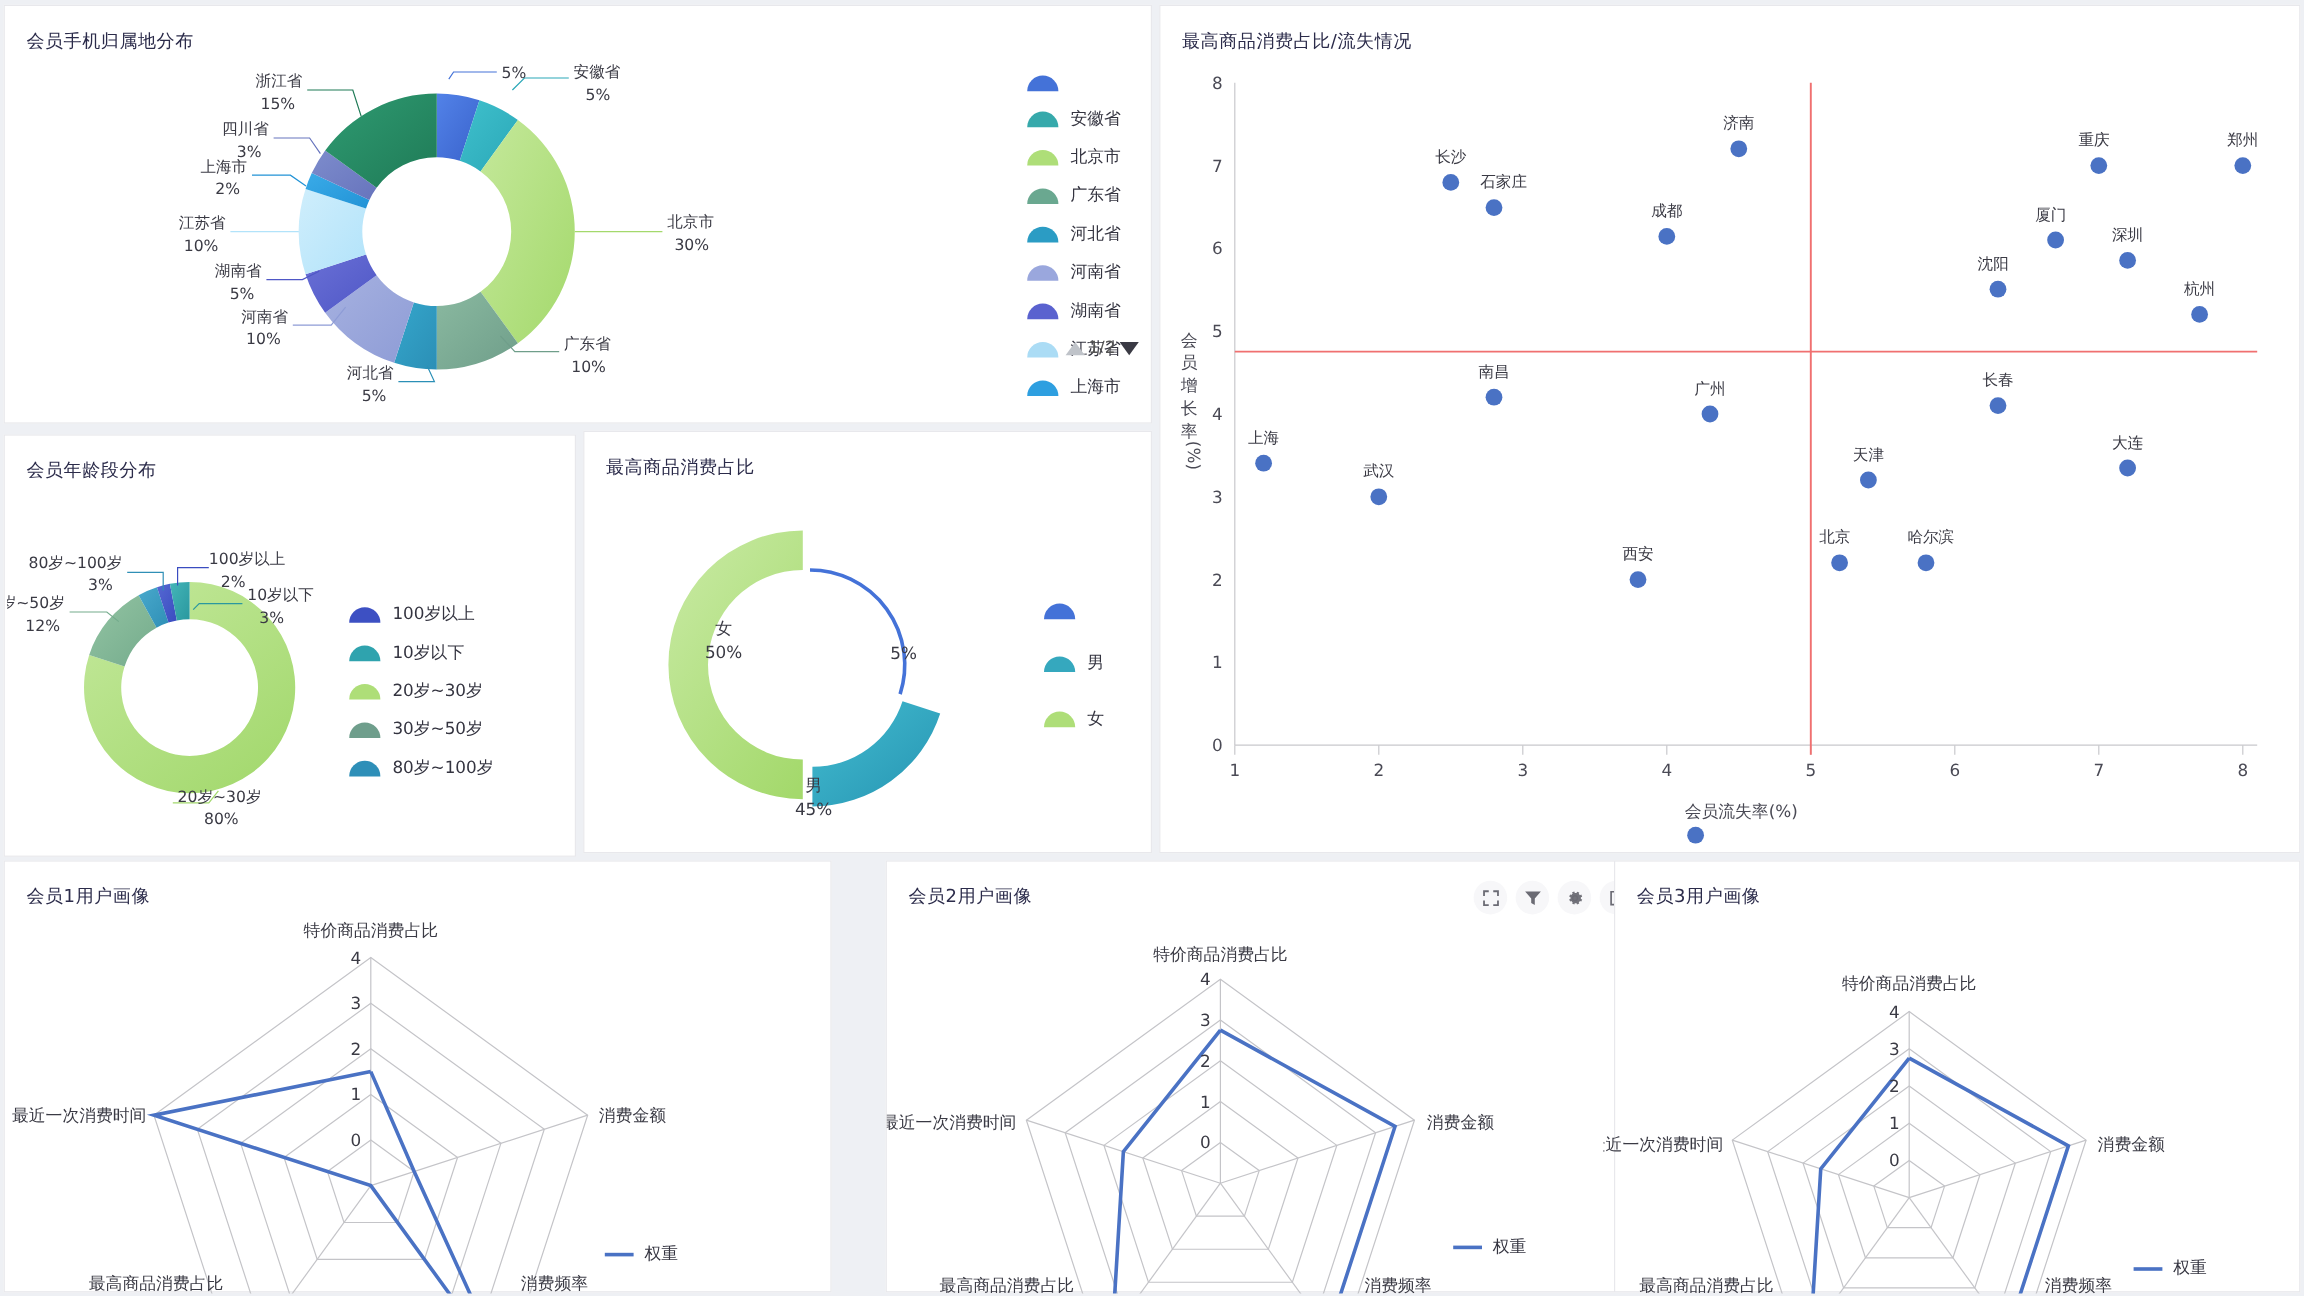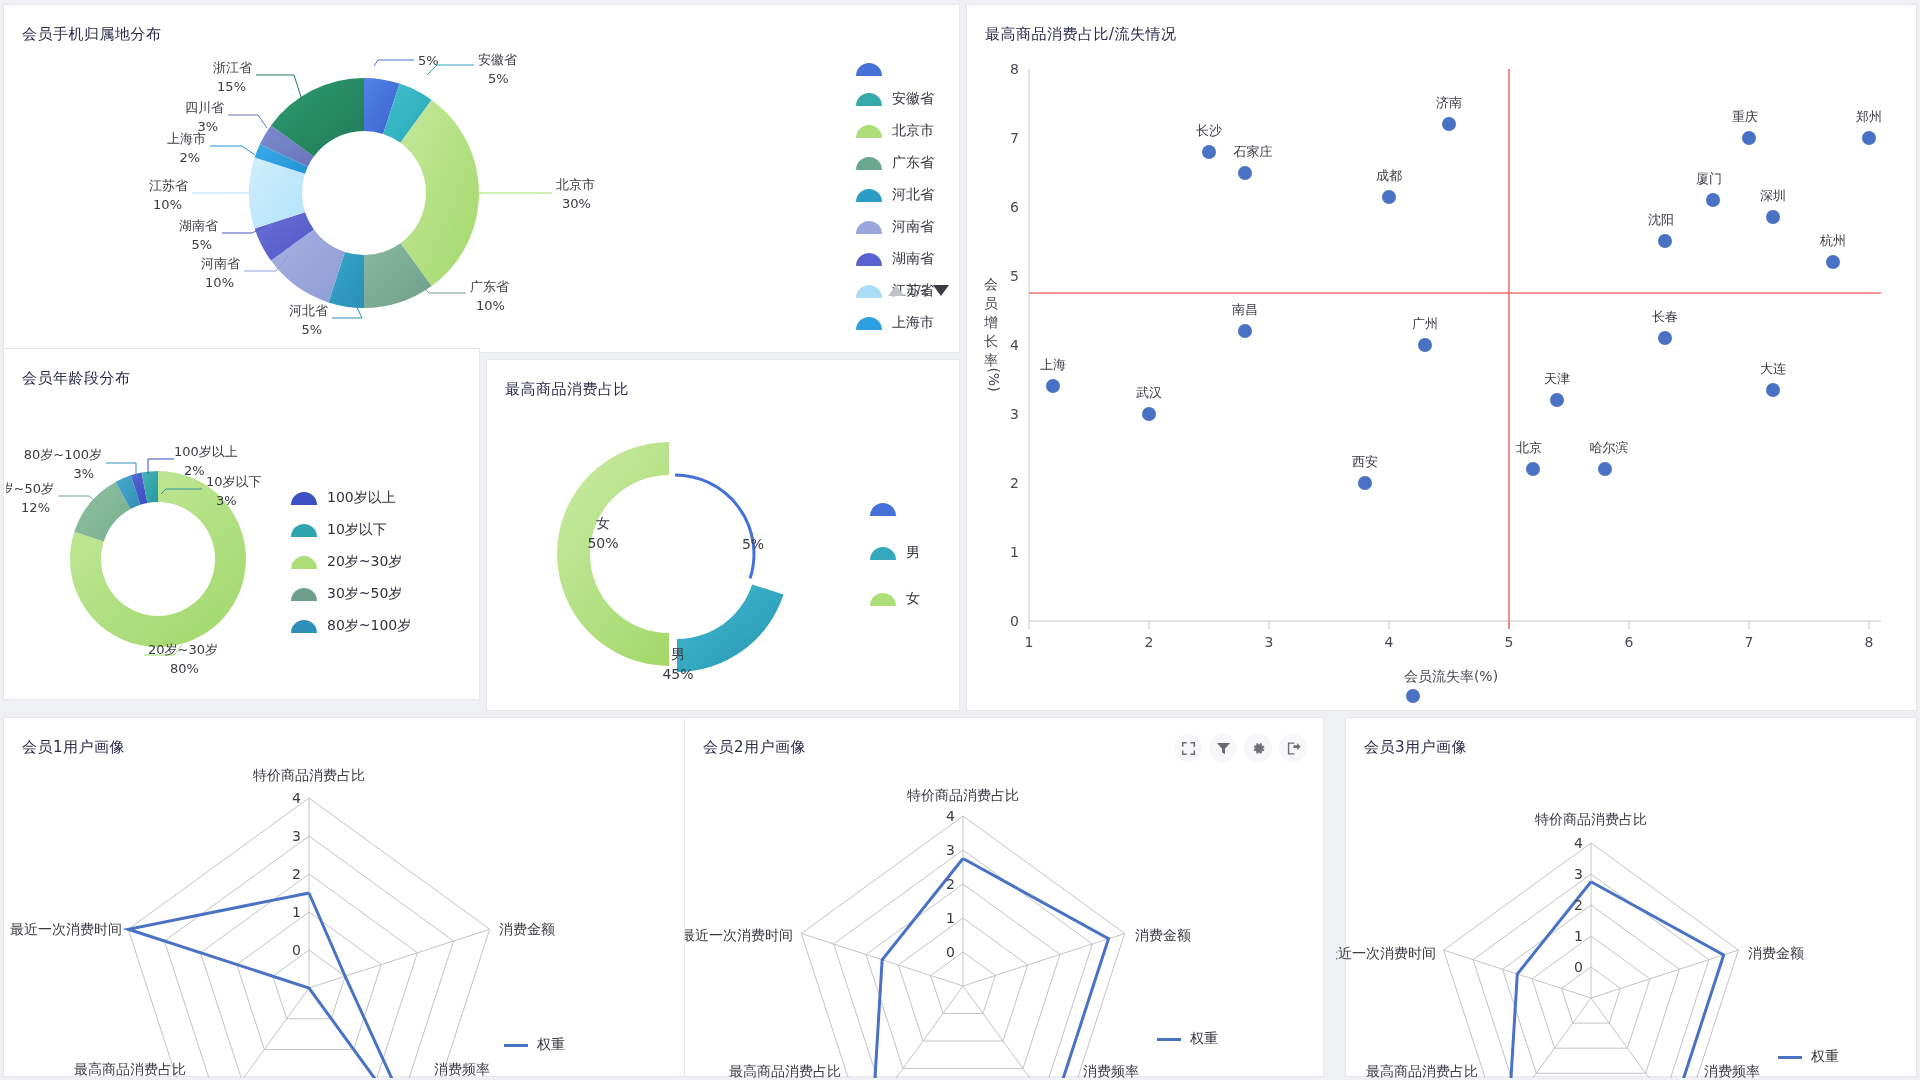--- a/index.html
+++ b/index.html
@@ -16,24 +16,24 @@
     border: 1px solid #e8e8ec;
   }
   .panel-title {
     position: absolute; top: 20px; left: 18px;
     font-size: 15px; color: #2b2b4a; letter-spacing: .5px;
     white-space: nowrap;
   }
   
   #panel-region    { left: 3px;    top: 4px;    width: 957px;  height: 349px; }
   #panel-scatter   { left: 966px;  top: 4px;    width: 951px;  height: 707px; }
-  #panel-age       { left: 3px;    top: 348px;  width: 477px;  height: 352px; }
+  #panel-age       { left: 3px;    top: 362px;  width: 477px;  height: 352px; }
   #panel-gender    { left: 486px;  top: 359px;  width: 474px;  height: 352px; }
   #panel-radar1    { left: 3px;    top: 717px;  width: 690px;  height: 360px; }
-  #panel-radar2    { left: 684px;  top: 717px;  width: 640px;  height: 360px; }
+  #panel-radar2    { left: 738px;  top: 717px;  width: 640px;  height: 360px; }
   #panel-radar3    { left: 1345px; top: 717px;  width: 572px;  height: 360px; }
 
   svg { display: block; }
   .lbl { font-family: "DejaVu Sans", "Liberation Sans", sans-serif; fill: #3a3a44; }
   .lbl-sm { font-size: 13px; }
   .lbl-md { font-size: 14px; }
   .axis-txt { font-size: 14px; fill: #4a4a55; }
   .leader { stroke-width: 1; fill: none; }
 
   

